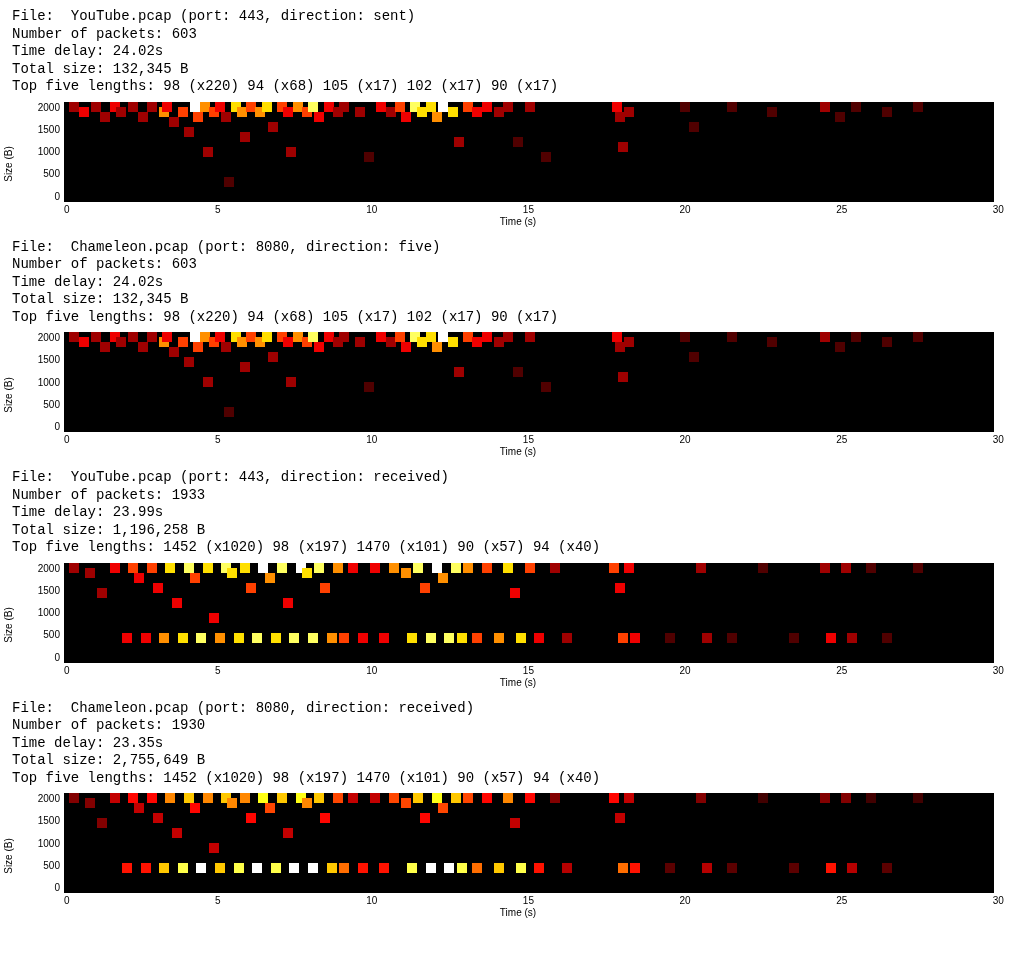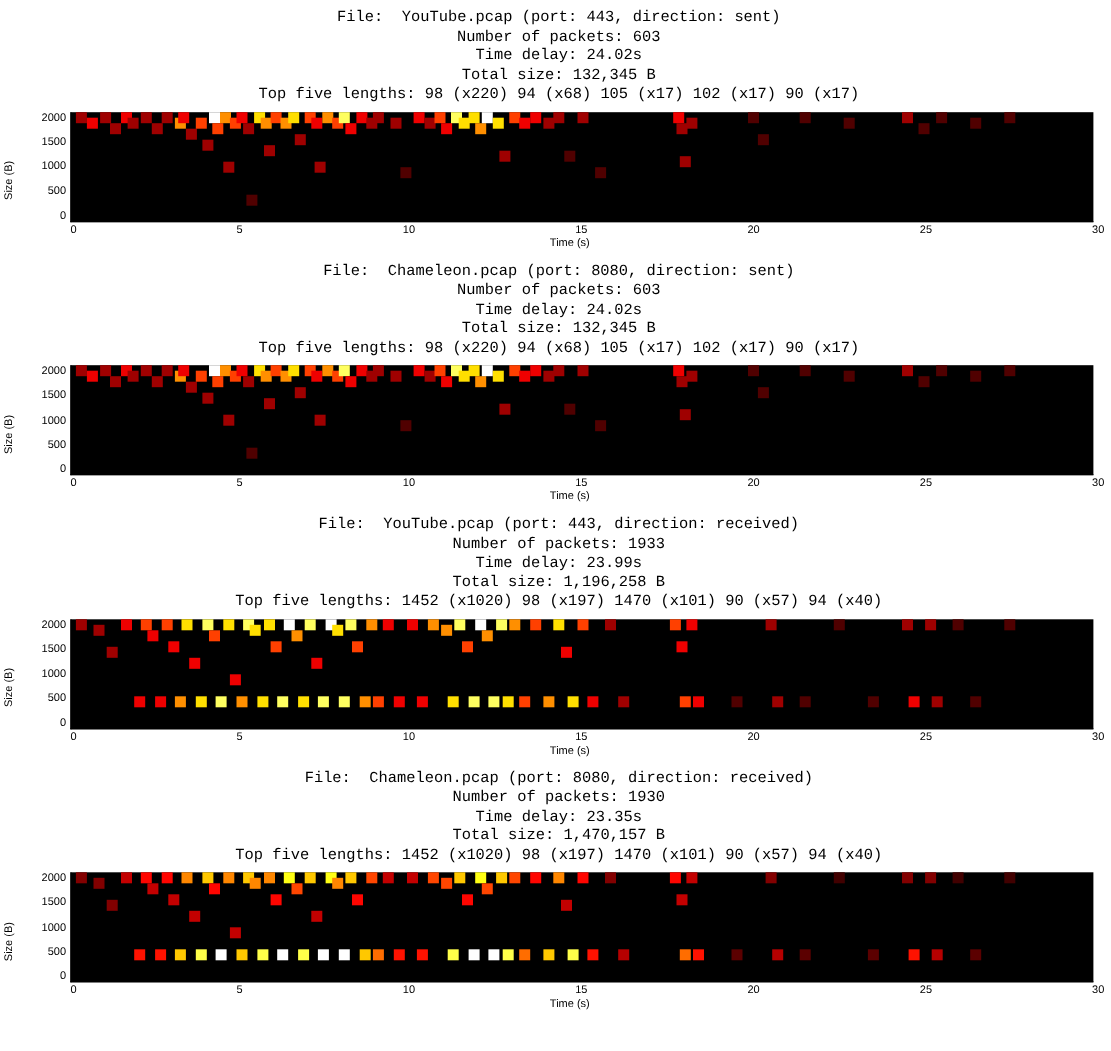--- a/index.html
+++ b/index.html
@@ -15,21 +15,20 @@
     font-size: 14px;
     color: #000;
   }
   .block {
     margin-bottom: 12px;
   }
   .meta {
     white-space: pre;
     line-height: 1.25;
     margin-bottom: 6px;
-    text-align: center;
   }
   .chart-wrap {
     position: relative;
     display: flex;
     align-items: flex-start;
   }
   .ylabel {
     position: absolute;
     left: -4px;
     top: 50%;
@@ -190,21 +189,21 @@
           <span>20</span>
           <span>25</span>
           <span>30</span>
       </div>
       <div class="xlabel">Time (s)</div>
     </div>
   </div>
 </div>
 
 <div class="block">
-  <div class="meta"><span>File:  </span><span>Chameleon.pcap (port: 8080, direction: sent)</span>
+  <div class="meta"><span>File:  </span><span>Chameleon.pcap (port: 8080, direction: five)</span>
 <span>Number of packets: </span><span>603</span>
 <span>Time delay: </span><span>24.02s</span>
 <span>Total size: </span><span>132,345 B</span>
 <span>Top five lengths: </span><span>98 (x220) 94 (x68) 105 (x17) 102 (x17) 90 (x17)</span></div>
   <div class="chart-wrap">
     <div class="ylabel">Size (B)</div>
     <div class="axis-area">
       <div class="yaxis-plot">
         <div class="yaxis">
           <span>2000</span>
@@ -418,21 +417,21 @@
       </div>
       <div class="xlabel">Time (s)</div>
     </div>
   </div>
 </div>
 
 <div class="block">
   <div class="meta"><span>File:  </span><span>Chameleon.pcap (port: 8080, direction: received)</span>
 <span>Number of packets: </span><span>1930</span>
 <span>Time delay: </span><span>23.35s</span>
-<span>Total size: </span><span>1,470,157 B</span>
+<span>Total size: </span><span>2,755,649 B</span>
 <span>Top five lengths: </span><span>1452 (x1020) 98 (x197) 1470 (x101) 90 (x57) 94 (x40)</span></div>
   <div class="chart-wrap">
     <div class="ylabel">Size (B)</div>
     <div class="axis-area">
       <div class="yaxis-plot">
         <div class="yaxis">
           <span>2000</span>
             <span>1500</span>
             <span>1000</span>
             <span>500</span>

